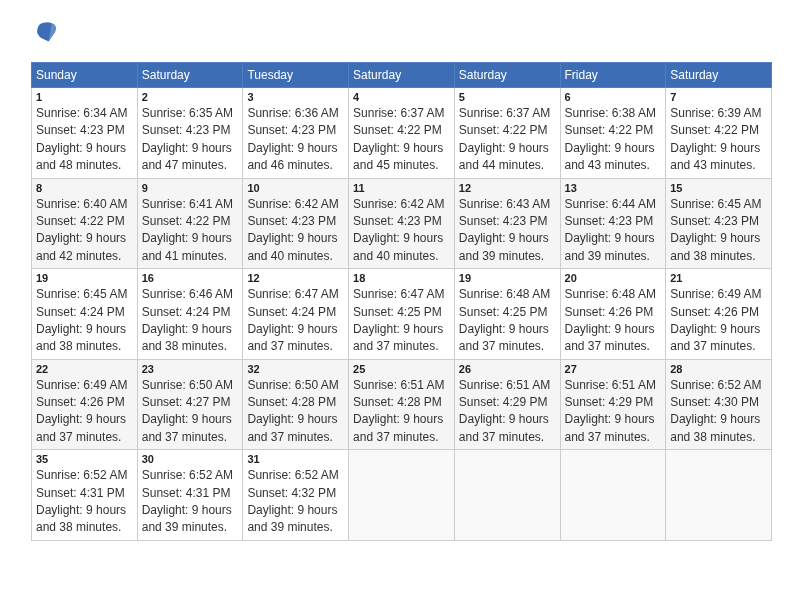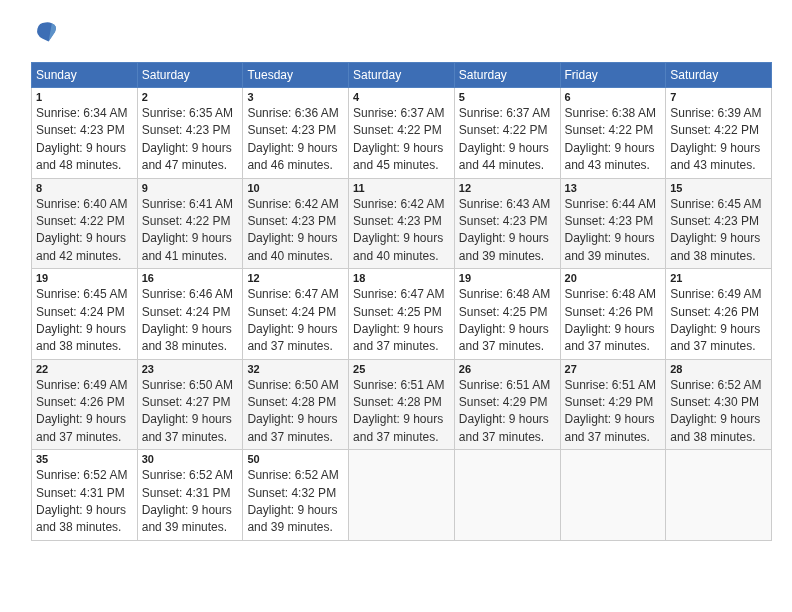--- a/index.html
+++ b/index.html
@@ -369,21 +369,21 @@
       </td>
           <td>
         <span class="day-num">30</span>
         <div class="day-info">
           Sunrise: 6:52 AM<br>
           Sunset: 4:31 PM<br>
           Daylight: 9 hours and 39 minutes.
         </div>
       </td>
           <td>
-        <span class="day-num">50</span>
+        <span class="day-num">31</span>
         <div class="day-info">
           Sunrise: 6:52 AM<br>
           Sunset: 4:32 PM<br>
           Daylight: 9 hours and 39 minutes.
         </div>
       </td>
           <td class="empty-cell"></td>
           <td class="empty-cell"></td>
           <td class="empty-cell"></td>
           <td class="empty-cell"></td>

